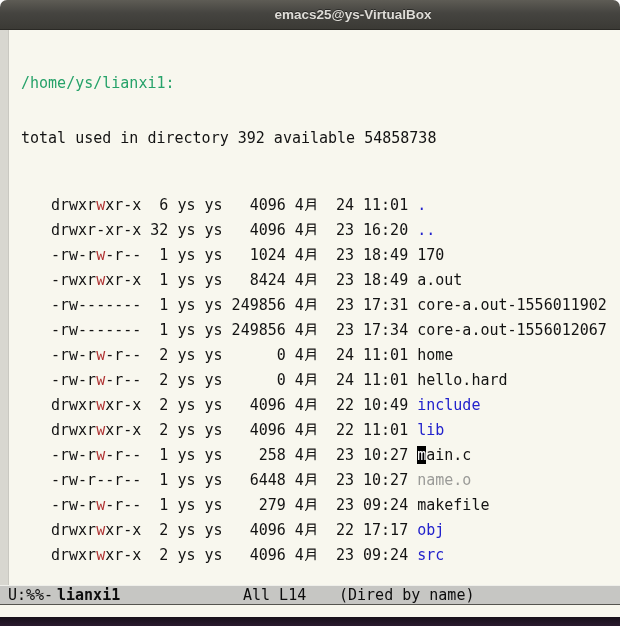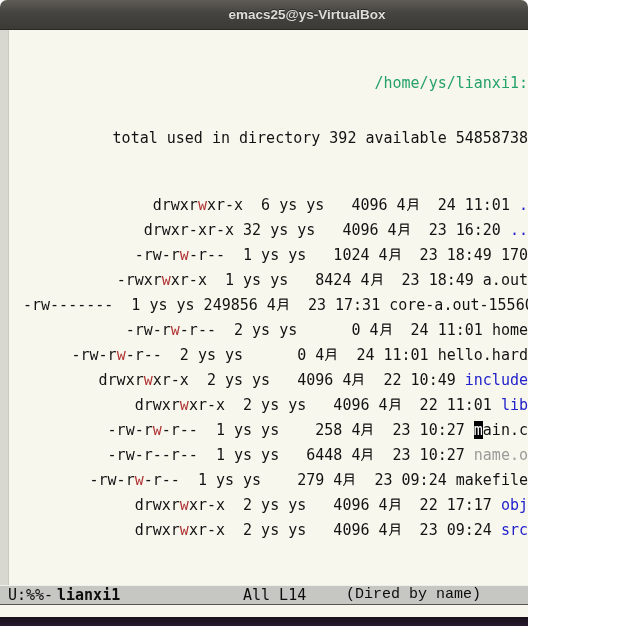--- a/index.html
+++ b/index.html
@@ -1,16 +1,16 @@
 <!DOCTYPE html>
 <html style="--bg: #f8f7ee; --directory: #2222cc; --perm-write: #b03333; --header-path: #26a269; --ignored: #9b9b98; --modeline: #c6c6c3;"><head>
 <meta charset="utf-8">
 <style>
   html,body{margin:0;padding:0;background:#ffffff;width:620px;height:626px;overflow:hidden;}
-  .window{position:relative;width:528px;height:626px;font-family:"DejaVu Sans Mono",monospace;text-align:right;}
+  .window{position:relative;width:620px;height:626px;font-family:"DejaVu Sans Mono",monospace;}
 
   
   .titlebar{
     height:30px;border-radius:7px 7px 0 0;
     background:linear-gradient(#5e5c55,#454440 45%,#3b3a35);
     border-bottom:1px solid #2a2925;box-sizing:border-box;
     display:flex;align-items:center;justify-content:center;
   }
   .title-text{
     font-family:"Liberation Sans",sans-serif;font-weight:bold;font-size:13.5px;
@@ -24,39 +24,39 @@
   .scroll-strip{
     position:absolute;left:0;top:0;width:9px;height:567px;
     background:#d8d7d0;border-right:1px solid #c9c8c1;box-sizing:border-box;z-index:2;
   }
   .text-area{
     position:relative;padding:8px 0 0 21px;font-size:15px;color:#131313;
     white-space:pre;z-index:1;
   }
   .path-line{line-height:19px;color:var(--header-path,#26a269);}
   .total-line{line-height:19px;}
-  .file-list{margin-top:9px;padding-left:2px;}
+  .file-list{margin-top:9px;padding-left:2px;margin-left:28px;}
   .row{line-height:25px;height:25px;}
   .perm-w{color:var(--perm-write,#b03333);}
   .name.dir{color:var(--directory,#2222cc);}
   .name.ignored{color:var(--ignored,#9b9b98);}
   .cursor{background:#000000;color:#ffffff;}
   .yue{width:14px;height:15px;vertical-align:-2px;}
 
   
   .mode-line{
     position:relative;height:20px;background:var(--modeline,#c6c6c3);
     border-top:1px solid #efefea;border-bottom:1px solid #55544f;box-sizing:border-box;
     font-size:15px;color:#0d0d0d;
   }
   .mode-line span{position:absolute;top:0;line-height:18px;white-space:pre;}
   .ml-flags{left:8px;}
   .ml-buffer{left:57px;font-weight:bold;}
   .ml-pos{left:243px;}
-  .ml-mode{left:346px;font-family:Liberation Mono, monospace;}
+  .ml-mode{left:339px;}
 
   
   .echo-area{height:12px;background:var(--bg,#f8f7ee);}
 
   
   .bottom-strip{height:9px;background:linear-gradient(#17101a,#2a1a2e);}
 </style>
 </head>
 <body>
 
@@ -74,21 +74,23 @@
       <div class="file-list" id="file-list"><div class="row"><span>drwxr<span class="perm-w">w</span>xr-x</span>  6 ys ys   4096 4<svg viewBox="0 0 14 16" class="yue">
               <path d="M3.6 2.3 H11.3 V13.6 M3.6 2.3 V8.8 C3.6 11.3 2.9 12.9 1.3 14.3 M3.6 5.9 H11.1 M3.6 9.4 H11.1" fill="none" stroke="currentColor" stroke-width="1.25" stroke-linecap="round"></path>
             </svg>  24 11:01 <span class="name dir">.</span></div><div class="row"><span>drwxr-xr-x</span> 32 ys ys   4096 4<svg viewBox="0 0 14 16" class="yue">
               <path d="M3.6 2.3 H11.3 V13.6 M3.6 2.3 V8.8 C3.6 11.3 2.9 12.9 1.3 14.3 M3.6 5.9 H11.1 M3.6 9.4 H11.1" fill="none" stroke="currentColor" stroke-width="1.25" stroke-linecap="round"></path>
             </svg>  23 16:20 <span class="name dir">..</span></div><div class="row"><span>-rw-r<span class="perm-w">w</span>-r--</span>  1 ys ys   1024 4<svg viewBox="0 0 14 16" class="yue">
               <path d="M3.6 2.3 H11.3 V13.6 M3.6 2.3 V8.8 C3.6 11.3 2.9 12.9 1.3 14.3 M3.6 5.9 H11.1 M3.6 9.4 H11.1" fill="none" stroke="currentColor" stroke-width="1.25" stroke-linecap="round"></path>
             </svg>  23 18:49 <span class="name file">170</span></div><div class="row"><span>-rwxr<span class="perm-w">w</span>xr-x</span>  1 ys ys   8424 4<svg viewBox="0 0 14 16" class="yue">
               <path d="M3.6 2.3 H11.3 V13.6 M3.6 2.3 V8.8 C3.6 11.3 2.9 12.9 1.3 14.3 M3.6 5.9 H11.1 M3.6 9.4 H11.1" fill="none" stroke="currentColor" stroke-width="1.25" stroke-linecap="round"></path>
             </svg>  23 18:49 <span class="name file">a.out</span></div><div class="row"><span>-rw-------</span>  1 ys ys 249856 4<svg viewBox="0 0 14 16" class="yue">
               <path d="M3.6 2.3 H11.3 V13.6 M3.6 2.3 V8.8 C3.6 11.3 2.9 12.9 1.3 14.3 M3.6 5.9 H11.1 M3.6 9.4 H11.1" fill="none" stroke="currentColor" stroke-width="1.25" stroke-linecap="round"></path>
-            </svg>  23 17:31 <span class="name file">core-a.out-1556011902</span></div><div class="row"><span>-rw-r<span class="perm-w">w</span>-r--</span>  2 ys ys      0 4<svg viewBox="0 0 14 16" class="yue">
+            </svg>  23 17:31 <span class="name file">core-a.out-1556011902</span></div><div class="row"><span>-rw-------</span>  1 ys ys 249856 4<svg viewBox="0 0 14 16" class="yue">
+              <path d="M3.6 2.3 H11.3 V13.6 M3.6 2.3 V8.8 C3.6 11.3 2.9 12.9 1.3 14.3 M3.6 5.9 H11.1 M3.6 9.4 H11.1" fill="none" stroke="currentColor" stroke-width="1.25" stroke-linecap="round"></path>
+            </svg>  23 17:34 <span class="name file">core-a.out-1556012067</span></div><div class="row"><span>-rw-r<span class="perm-w">w</span>-r--</span>  2 ys ys      0 4<svg viewBox="0 0 14 16" class="yue">
               <path d="M3.6 2.3 H11.3 V13.6 M3.6 2.3 V8.8 C3.6 11.3 2.9 12.9 1.3 14.3 M3.6 5.9 H11.1 M3.6 9.4 H11.1" fill="none" stroke="currentColor" stroke-width="1.25" stroke-linecap="round"></path>
             </svg>  24 11:01 <span class="name file">home</span></div><div class="row"><span>-rw-r<span class="perm-w">w</span>-r--</span>  2 ys ys      0 4<svg viewBox="0 0 14 16" class="yue">
               <path d="M3.6 2.3 H11.3 V13.6 M3.6 2.3 V8.8 C3.6 11.3 2.9 12.9 1.3 14.3 M3.6 5.9 H11.1 M3.6 9.4 H11.1" fill="none" stroke="currentColor" stroke-width="1.25" stroke-linecap="round"></path>
             </svg>  24 11:01 <span class="name file">hello.hard</span></div><div class="row"><span>drwxr<span class="perm-w">w</span>xr-x</span>  2 ys ys   4096 4<svg viewBox="0 0 14 16" class="yue">
               <path d="M3.6 2.3 H11.3 V13.6 M3.6 2.3 V8.8 C3.6 11.3 2.9 12.9 1.3 14.3 M3.6 5.9 H11.1 M3.6 9.4 H11.1" fill="none" stroke="currentColor" stroke-width="1.25" stroke-linecap="round"></path>
             </svg>  22 10:49 <span class="name dir">include</span></div><div class="row"><span>drwxr<span class="perm-w">w</span>xr-x</span>  2 ys ys   4096 4<svg viewBox="0 0 14 16" class="yue">
               <path d="M3.6 2.3 H11.3 V13.6 M3.6 2.3 V8.8 C3.6 11.3 2.9 12.9 1.3 14.3 M3.6 5.9 H11.1 M3.6 9.4 H11.1" fill="none" stroke="currentColor" stroke-width="1.25" stroke-linecap="round"></path>
             </svg>  22 11:01 <span class="name dir">lib</span></div><div class="row"><span>-rw-r<span class="perm-w">w</span>-r--</span>  1 ys ys    258 4<svg viewBox="0 0 14 16" class="yue">
               <path d="M3.6 2.3 H11.3 V13.6 M3.6 2.3 V8.8 C3.6 11.3 2.9 12.9 1.3 14.3 M3.6 5.9 H11.1 M3.6 9.4 H11.1" fill="none" stroke="currentColor" stroke-width="1.25" stroke-linecap="round"></path>
             </svg>  23 10:27 <span class="name file"><span class="cursor">m</span>ain.c</span></div><div class="row"><span>-rw-r--r--</span>  1 ys ys   6448 4<svg viewBox="0 0 14 16" class="yue">

